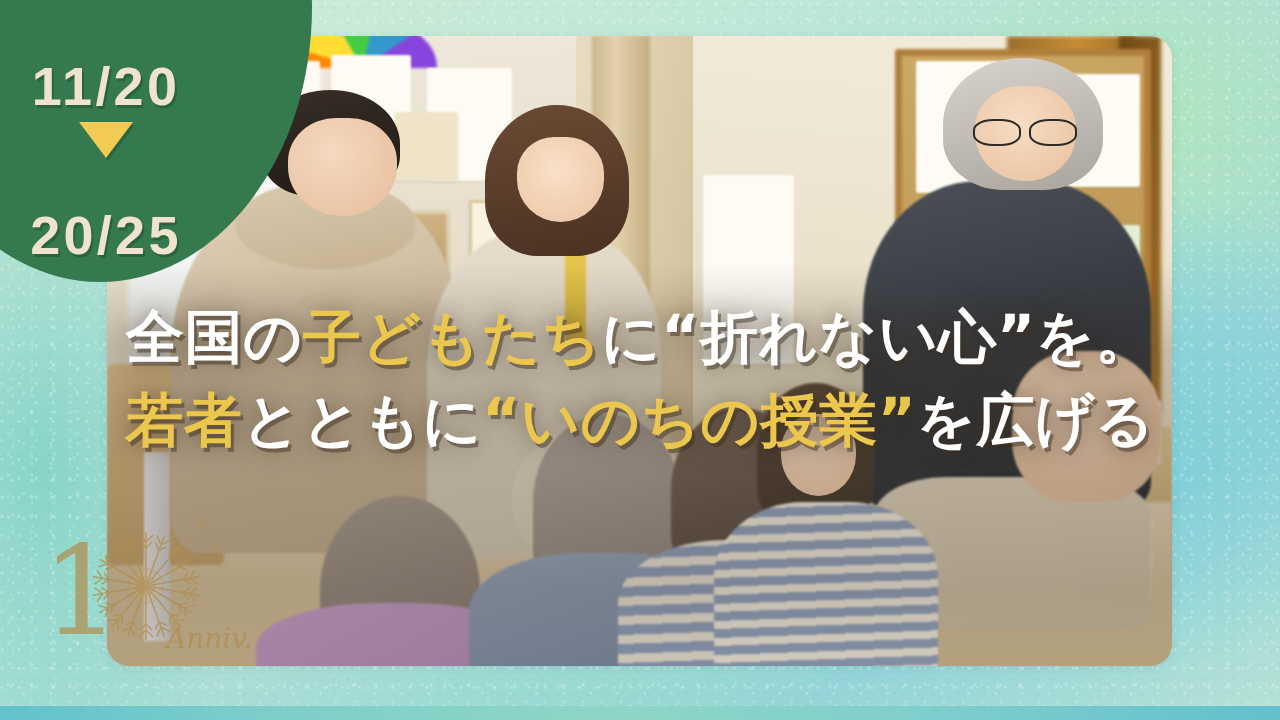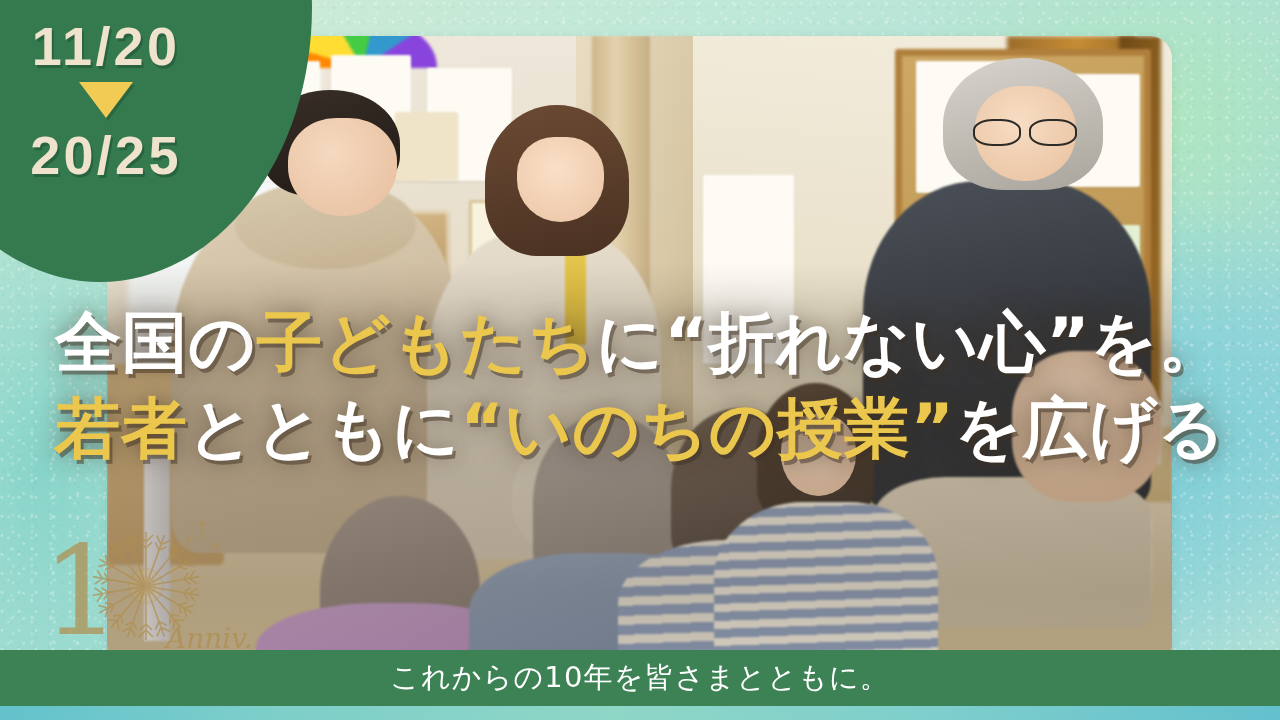--- a/index.html
+++ b/index.html
@@ -190,42 +190,43 @@
     background:#357a4e; z-index:5;
   }
   .dates{
     position:absolute; left:0; top:18px; width:212px; z-index:6;
     display:flex; flex-direction:column; align-items:center; gap:2px;
   }
   .date-txt{
     font-size:54px; font-weight:700; color:#efe3cd; letter-spacing:.06em;
     line-height:1.05; text-shadow:2px 3px 0 rgba(22,70,44,.45);
     font-family:"Liberation Sans","DejaVu Sans",sans-serif;
+    margin-top:40px;
   }
   .date-arrow{
     width:0;height:0;border-left:27px solid transparent;border-right:27px solid transparent;
     border-top:36px solid #f2cb55; margin:5px 0 7px 0;
     filter:drop-shadow(2px 3px 0 rgba(22,70,44,.35));
   }
 
   
   .headline{
     position:absolute; left:0; top:300px; width:1280px; z-index:7;
     text-align:center; pointer-events:none;
   }
   .hl-line{
-    font-size:66px; font-weight:800; line-height:1.3; letter-spacing:.01em; color:#ffffff;
+    font-size:58px; font-weight:800; line-height:1.3; letter-spacing:.01em; color:#ffffff;
     text-shadow:
       3px 4px 0 rgba(62,48,34,.48),
       0 0 18px rgba(60,48,34,.42),
       0 0 34px rgba(60,48,34,.28);
     font-family:"DejaVu Sans","Liberation Sans",sans-serif;
     white-space:nowrap;
   }
-  .hl-line.l2{ }
+  .hl-line.l2{ margin-top:8px; }
   .hl-line.l3{ margin-top:8px; }
   .gold{ color:#ecc74e; }
 
   
   .bottombar{
     position:absolute; left:0; bottom:14px; width:1280px; height:56px; z-index:8;
     background:#3d8255; display:flex; align-items:center; justify-content:center;
   }
   .bottombar span{
     font-size:29px; color:#ffffff; letter-spacing:.04em; font-weight:400;
@@ -423,18 +424,15 @@
 
   <div class="headline">
     <div class="hl-line l1">
       <span>全国の</span><span class="gold">子どもたち</span><span>に“折れない心”を。</span>
     </div>
     <div class="hl-line l2">
       <span class="gold">若者</span><span>とともに</span><span class="gold">“いのちの授業”</span><span>を広げる</span>
     </div>
   </div>
 
-  <div class="bottombar">
-    <span>これからの10年を皆さまとともに。</span>
-  </div>
   <div class="bottom-strip"></div>
 
 </div>
 
 </body></html>

